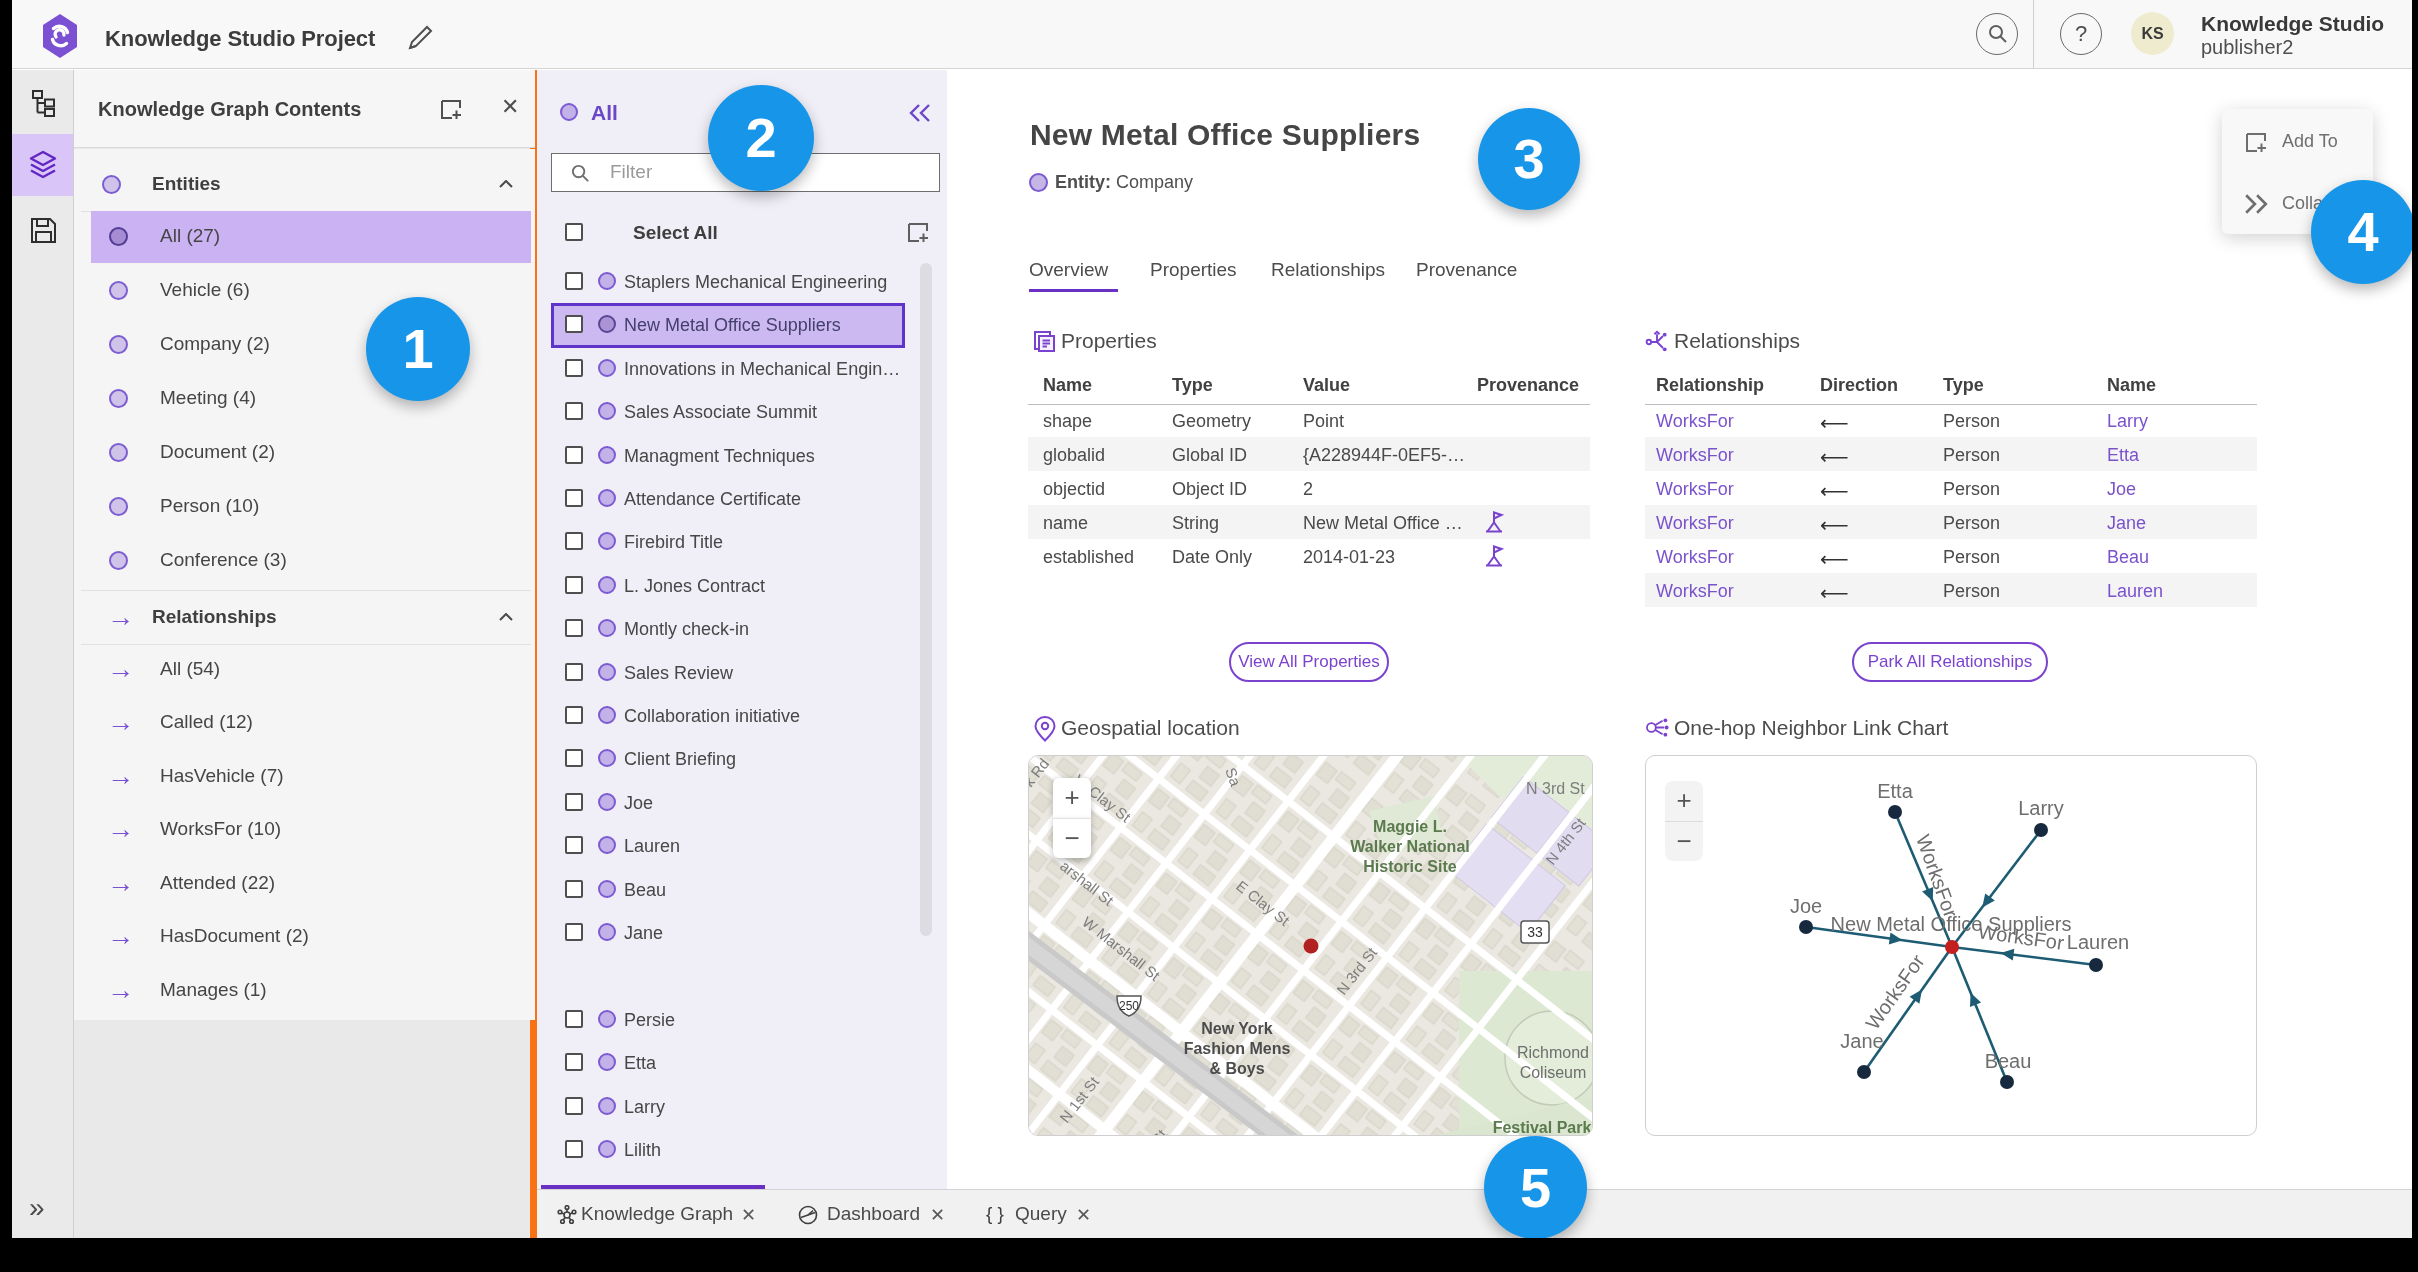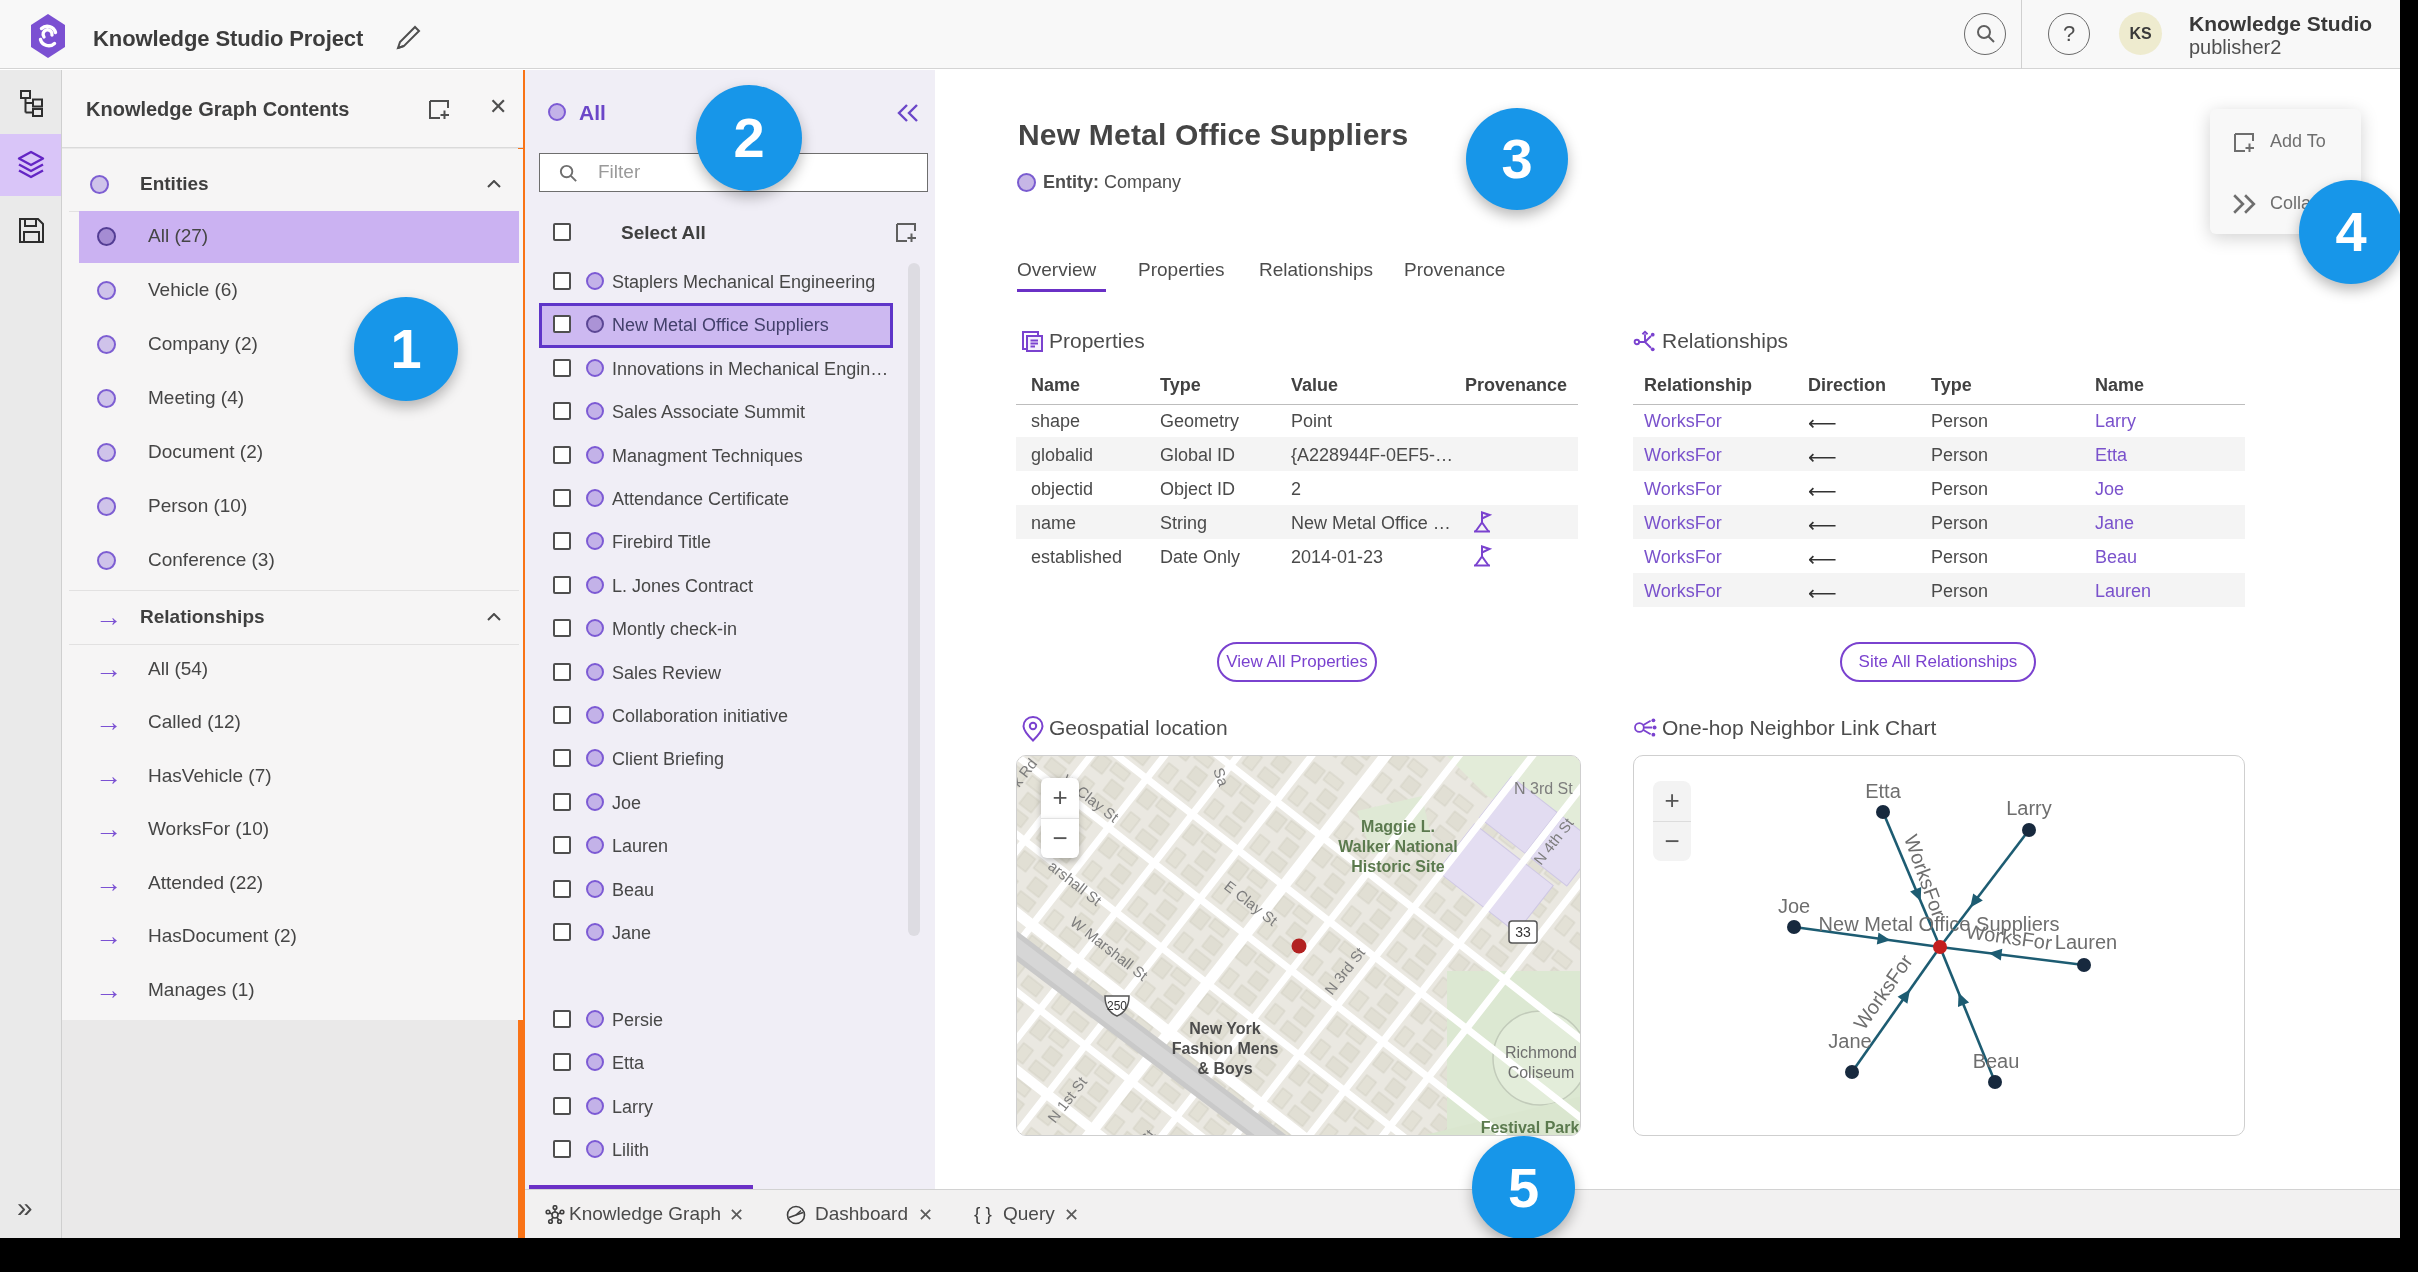--- a/index.html
+++ b/index.html
@@ -1,17 +1,17 @@
 <!DOCTYPE html>
 <html><head>
 <meta charset="utf-8">
 <style>
 * { margin:0; padding:0; box-sizing:border-box; }
 html,body { width:2418px; height:1272px; background:#000; font-family:"Liberation Sans", sans-serif; }
-#app { position:absolute; left:0; top:0; width:2400px; height:1238px; background:#fff; overflow:hidden; }
+#app { position:absolute; left:12px; top:0; width:2400px; height:1238px; background:#fff; overflow:hidden; }
 .abs { position:absolute; }
 
 
 #header { position:absolute; left:0; top:0; width:2400px; height:69px; background:#f8f8f8; border-bottom:1px solid #d4d4d4; }
 #htitle { position:absolute; left:93px; top:26px; font-size:22px; font-weight:700; color:#3c3c3c; letter-spacing:-0.1px;}
 .hcircle { position:absolute; top:13px; width:42px; height:42px; border:1.6px solid #6a6a6a; border-radius:50%; }
 #ks { position:absolute; left:2119px; top:12px; width:43px; height:43px; background:#eeebcf; border-radius:50%; text-align:center; line-height:43px; font-size:16px; font-weight:600; color:#3a3a3a; }
 #uname { position:absolute; left:2189px; top:12px; font-size:21px; font-weight:700; color:#393939; line-height:23px;}
 #uname span { font-weight:400; color:#4f4f4f; font-size:20px;}
 #hsep { position:absolute; left:2021px; top:0; width:1px; height:69px; background:#d0d0d0; }
@@ -444,21 +444,21 @@
       <div class="tcell" style="left:996px;top:443px;">Person</div>
       <div class="tcell purp" style="left:1160px;top:443px;">Jane</div>
   <div class="tcell purp" style="left:709px;top:477px;">WorksFor</div>
       <div class="tcell dira" style="top:477px;">⟵</div>
       <div class="tcell" style="left:996px;top:477px;">Person</div>
       <div class="tcell purp" style="left:1160px;top:477px;">Beau</div>
   <div class="tcell purp" style="left:709px;top:511px;">WorksFor</div>
       <div class="tcell dira" style="top:511px;">⟵</div>
       <div class="tcell" style="left:996px;top:511px;">Person</div>
       <div class="tcell purp" style="left:1160px;top:511px;">Lauren</div>
-  <div class="pillbtn" style="left:905px;top:572px;width:196px;">Site All Relationships</div>
+  <div class="pillbtn" style="left:905px;top:572px;width:196px;">Park All Relationships</div>
 
   <svg class="abs" style="left:87px;top:646px" width="22" height="26" viewBox="0 0 22 26">
     <path d="M11,1 C5.5,1 1.5,5 1.5,10.2 C1.5,14 4,17.5 11,24.5 C18,17.5 20.5,14 20.5,10.2 C20.5,5 16.5,1 11,1 Z" fill="none" stroke="#7a42cf" stroke-width="2"></path>
     <circle cx="11" cy="10" r="3.2" fill="none" stroke="#7a42cf" stroke-width="2"></circle>
   </svg>
   <div class="sechead" style="left:114px;top:646px;">Geospatial location</div>
 
   <svg class="abs" style="left:698px;top:647px" width="24" height="21" viewBox="0 0 30 26">
     <g stroke="#7a42cf" stroke-width="2.2" fill="none">
       <circle cx="8" cy="13" r="5.5"></circle>

